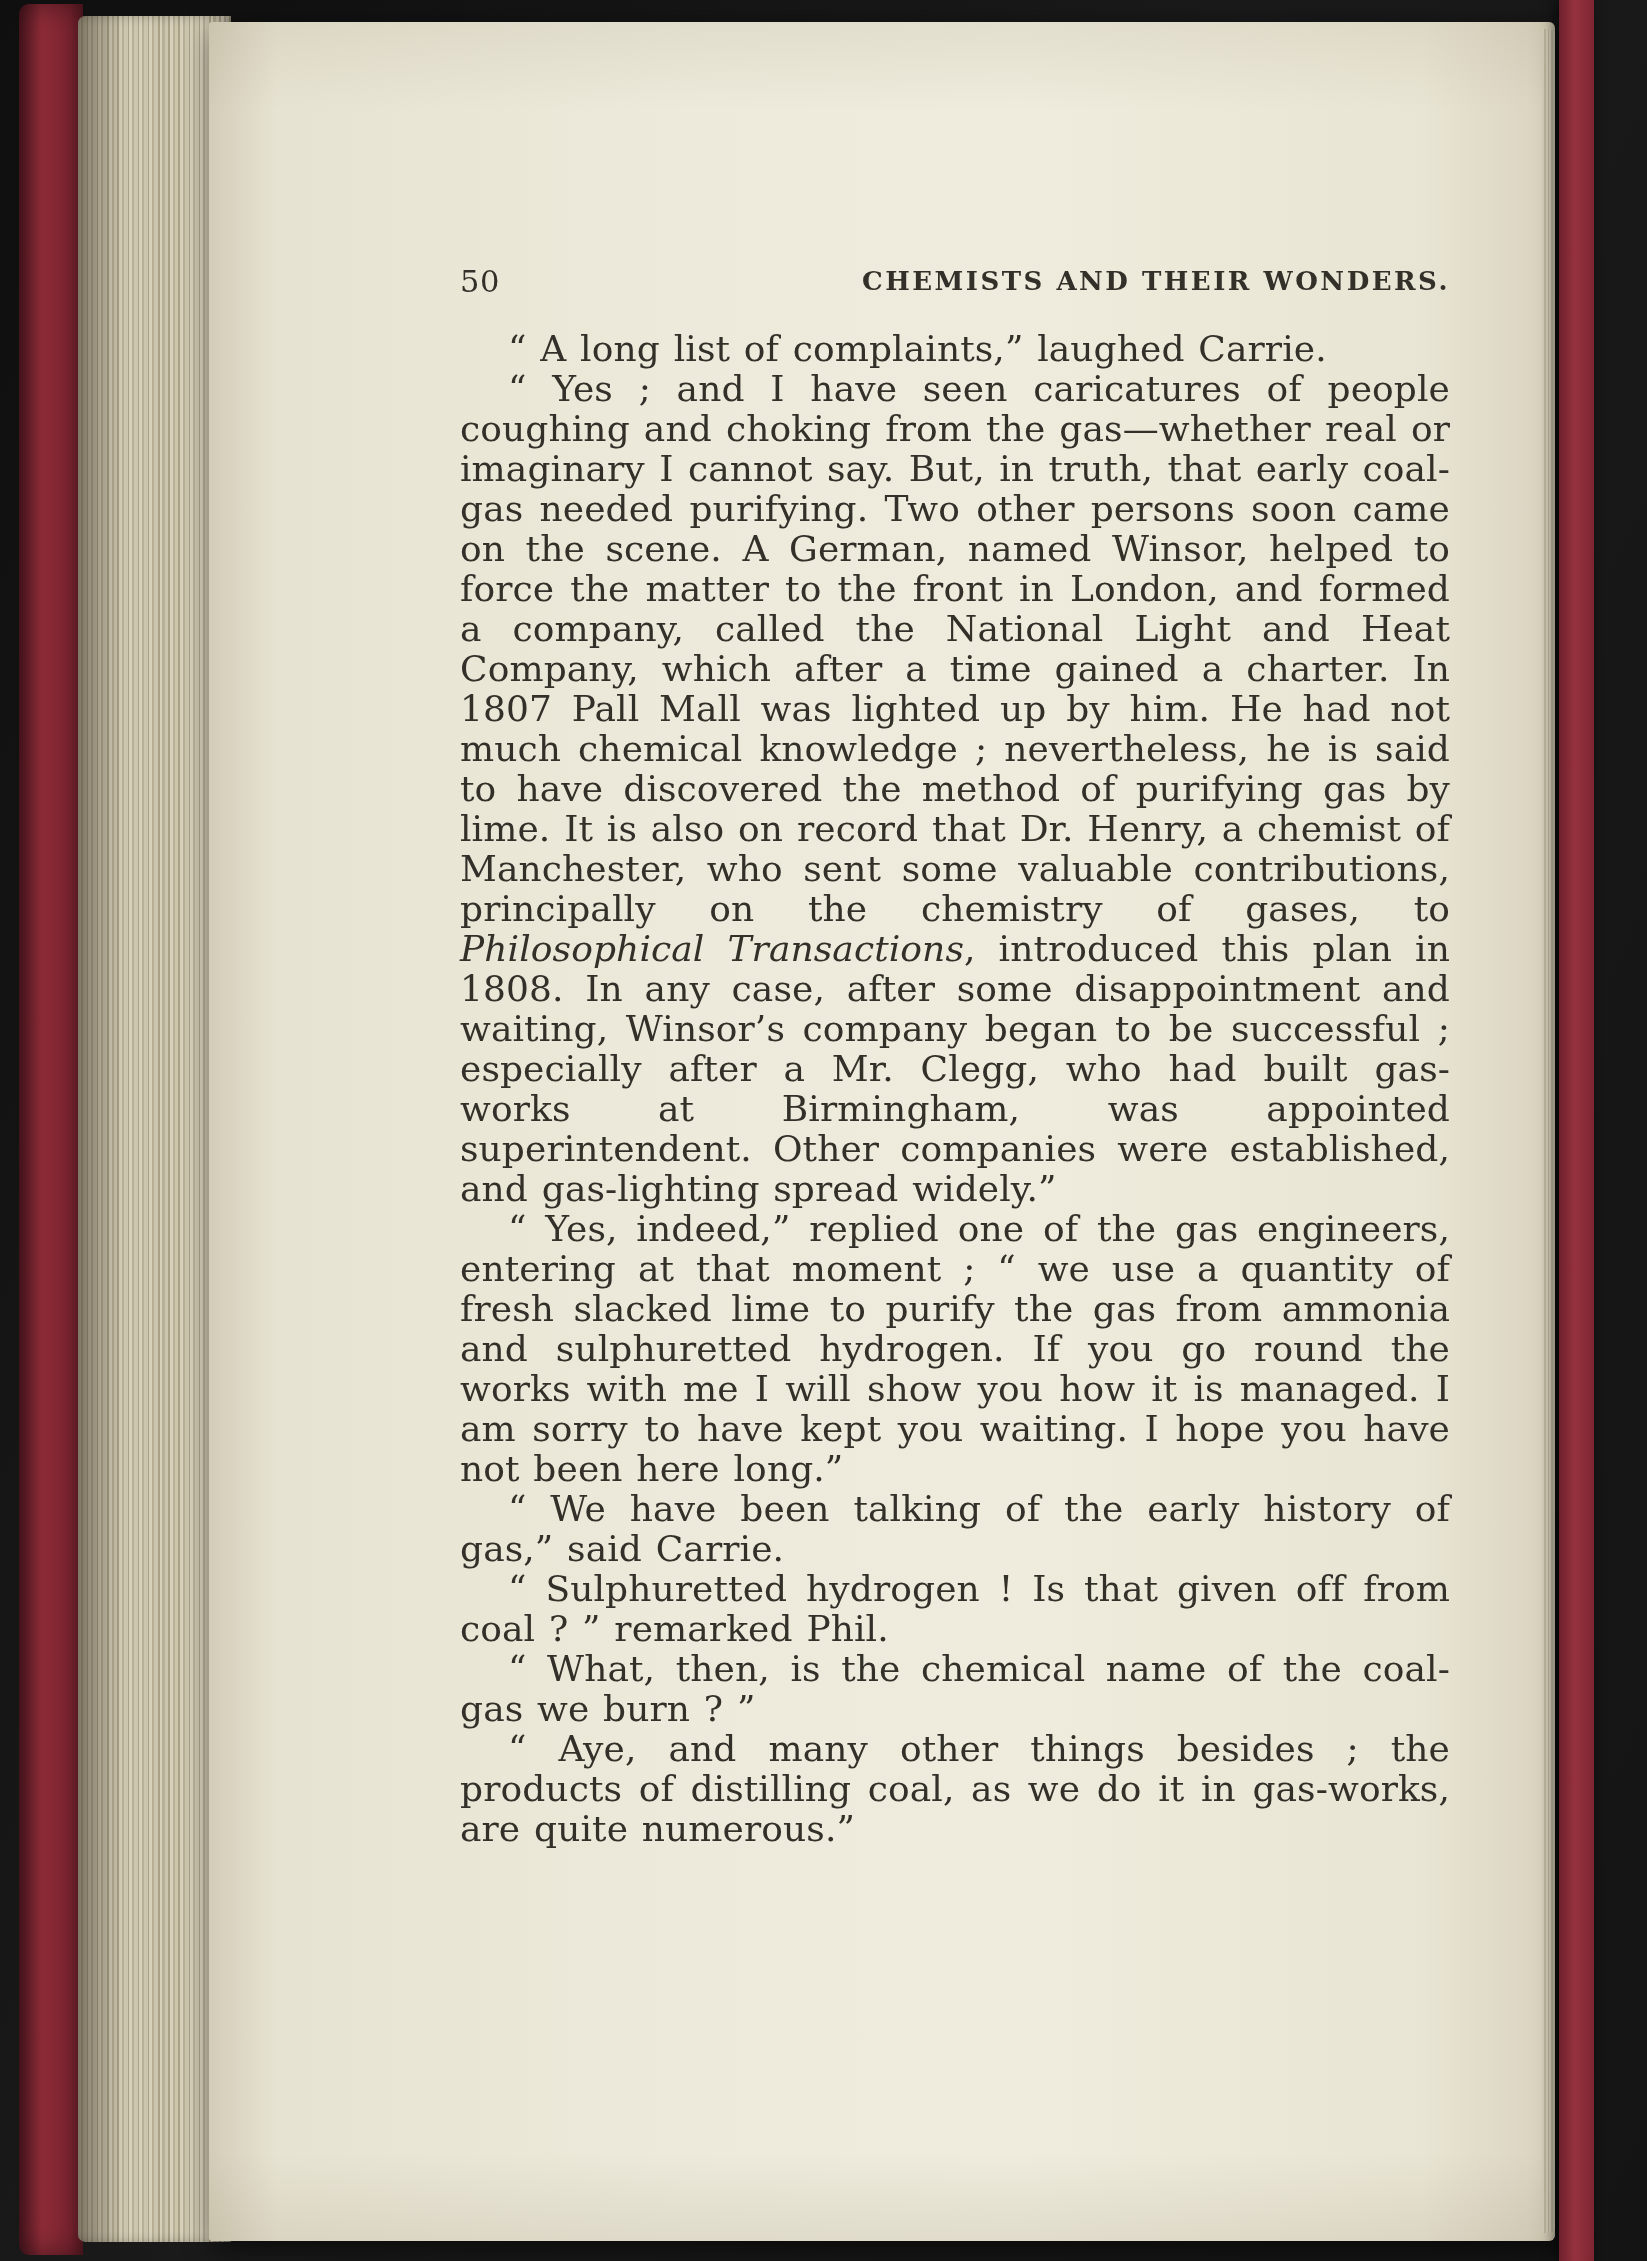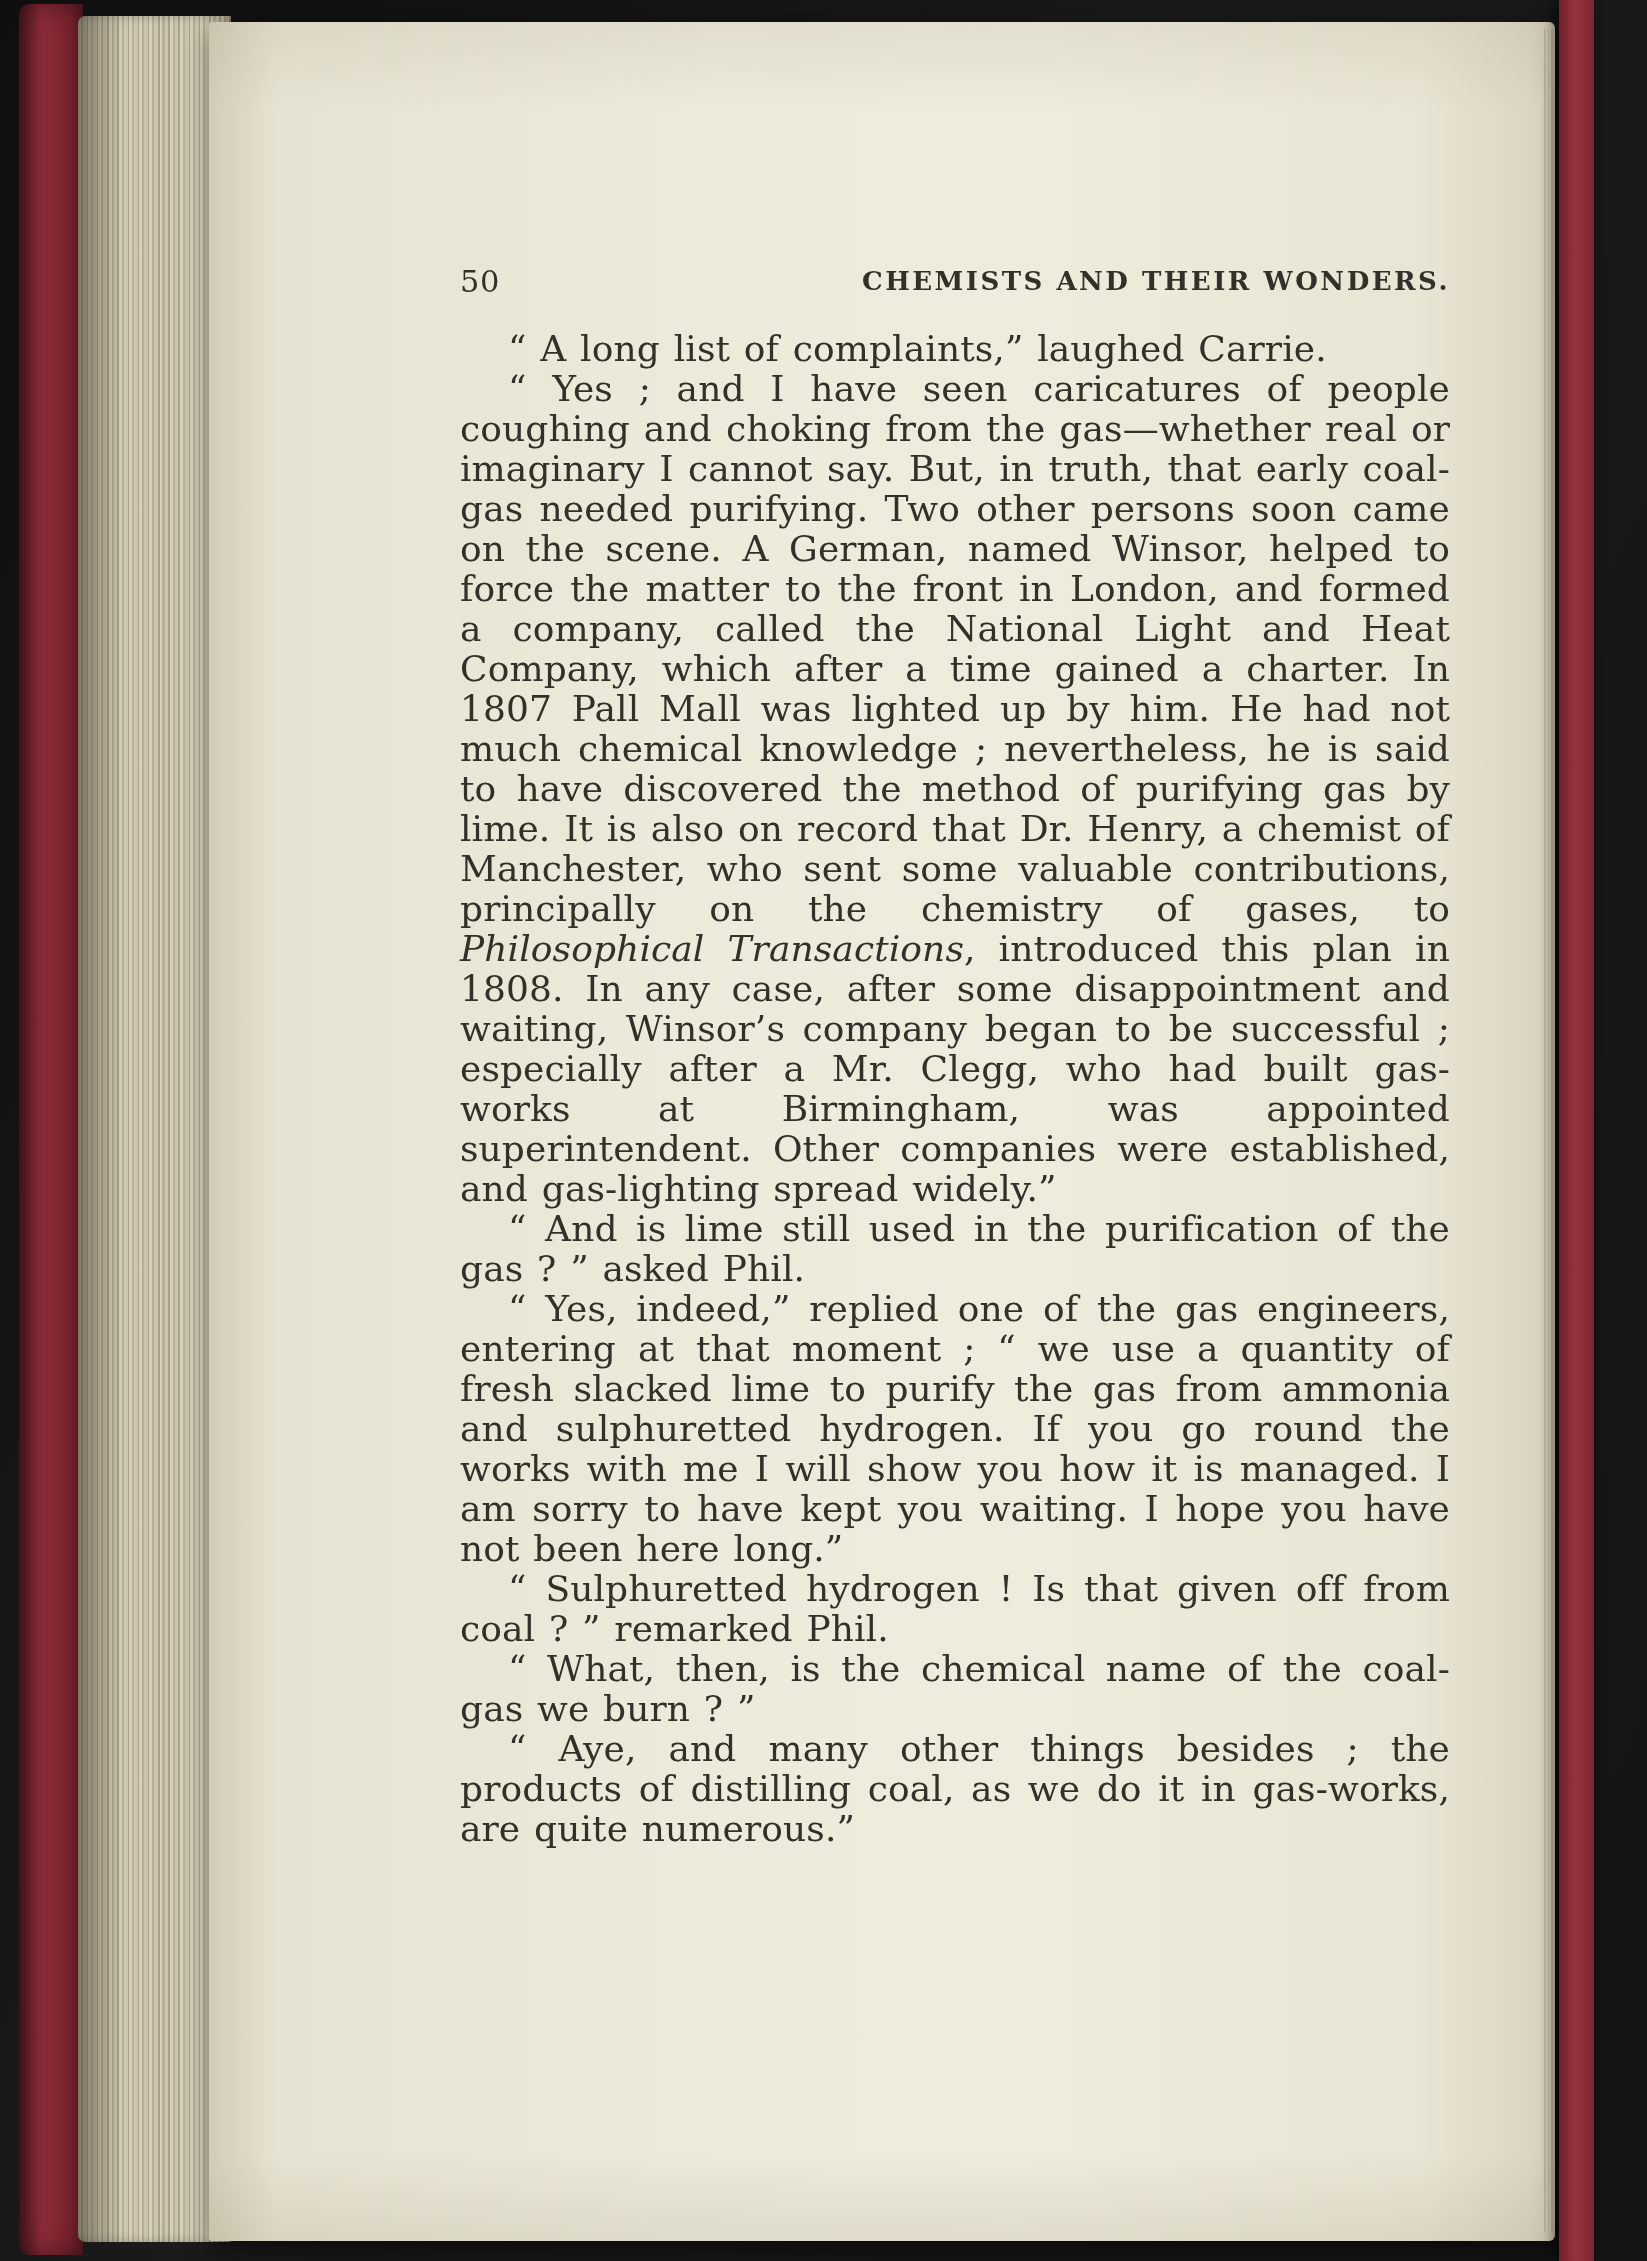--- a/index.html
+++ b/index.html
@@ -136,22 +136,22 @@
     <div class="page-edge-right"></div>
 
     <div class="text-block">
       <div class="running-head">
         <span class="page-num">50</span>
         <span class="head-title">CHEMISTS AND THEIR WONDERS.</span>
       </div>
       <div class="body-text">
           <p><span>“ A long list of complaints,” laughed Carrie.</span></p>
           <p><span>“ Yes ; and I have seen caricatures of people coughing and choking from the gas—whether real or imaginary I cannot say.  But, in truth, that early coal-gas needed purifying.  Two other persons soon came on the scene.  A German, named Winsor, helped to force the matter to the front in London, and formed a company, called the National Light and Heat Company, which after a time gained a charter.  In 1807 Pall Mall was lighted up by him.  He had not much chemical knowledge ; nevertheless, he is said to have discovered the method of purifying gas by lime.  It is also on record that Dr. Henry, a chemist of Manchester, who sent some valuable contributions, principally on the chemistry of gases, to </span><em>Philosophical Transactions</em><span>, introduced this plan in 1808.  In any case, after some disappointment and waiting, Winsor’s company began to be successful ; especially after a Mr. Clegg, who had built gas-works at Birmingham, was appointed superintendent.  Other companies were established, and gas-lighting spread widely.”</span></p>
-          <p><span>“ And is lime still used in the purification of the gas ? ” asked Phil.</span></p>
           <p><span>“ Yes, indeed,” replied one of the gas engineers, entering at that moment ; “ we use a quantity of fresh slacked lime to purify the gas from ammonia and sulphuretted hydrogen.  If you go round the works with me I will show you how it is managed.  I am sorry to have kept you waiting.  I hope you have not been here long.”</span></p>
+          <p><span>“ We have been talking of the early history of gas,” said Carrie.</span></p>
           <p><span>“ Sulphuretted hydrogen !  Is that given off from coal ? ” remarked Phil.</span></p>
           <p><span>“ What, then, is the chemical name of the coal-gas we burn ? ”</span></p>
           <p><span>“ Aye, and many other things besides ; the products of distilling coal, as we do it in gas-works, are quite numerous.”</span></p>
         </div>
     </div>
   </div>
 
   <div class="cover-right"></div>
 </div>
 

